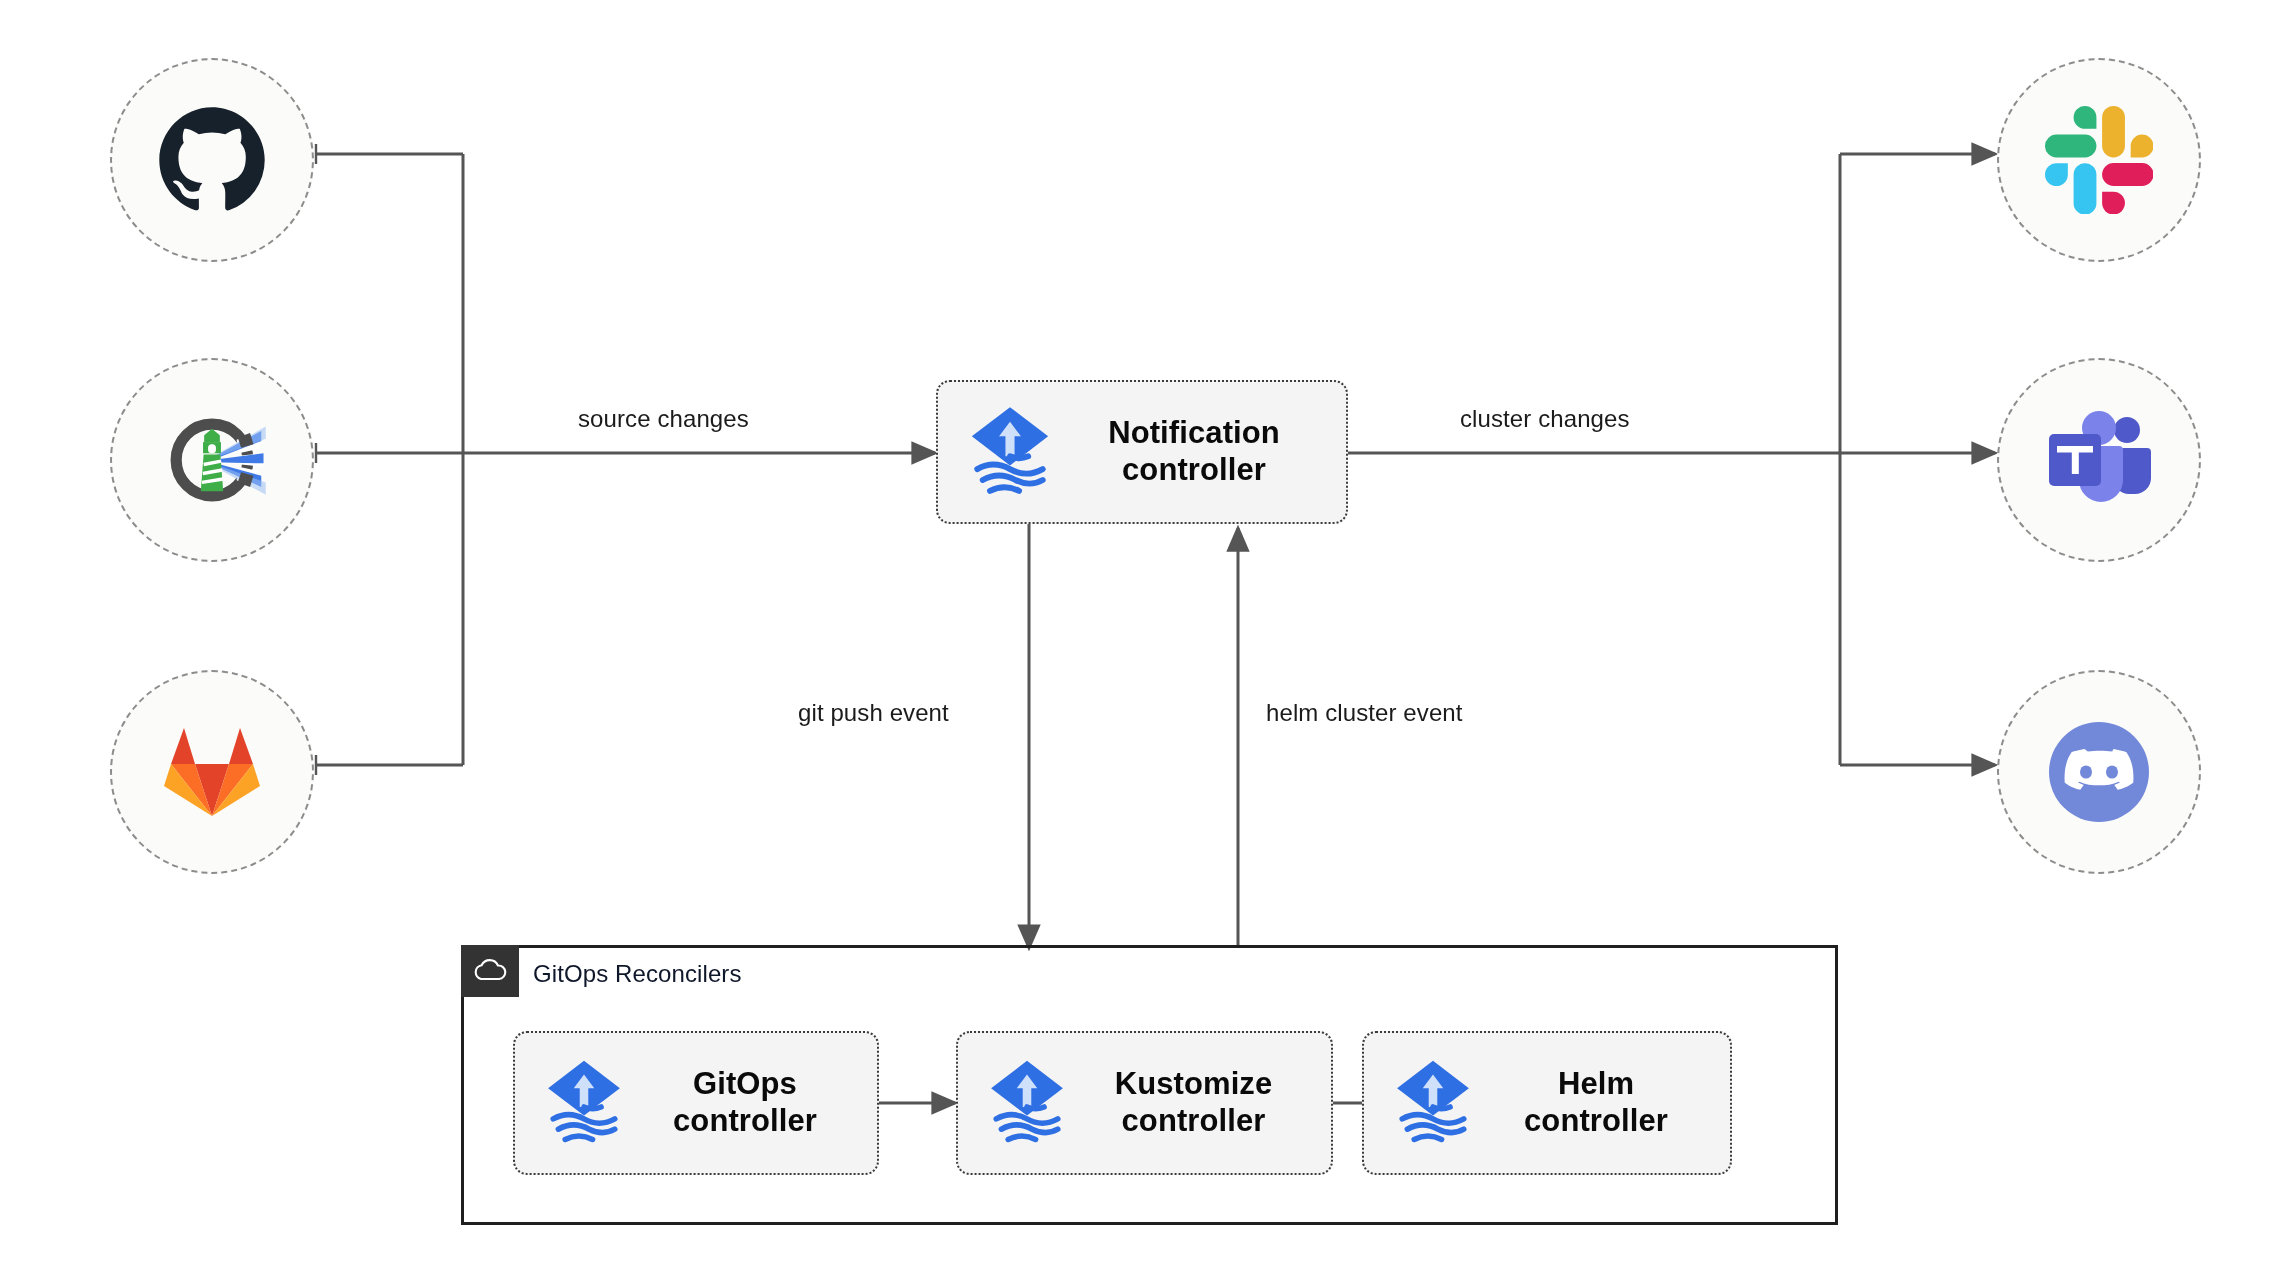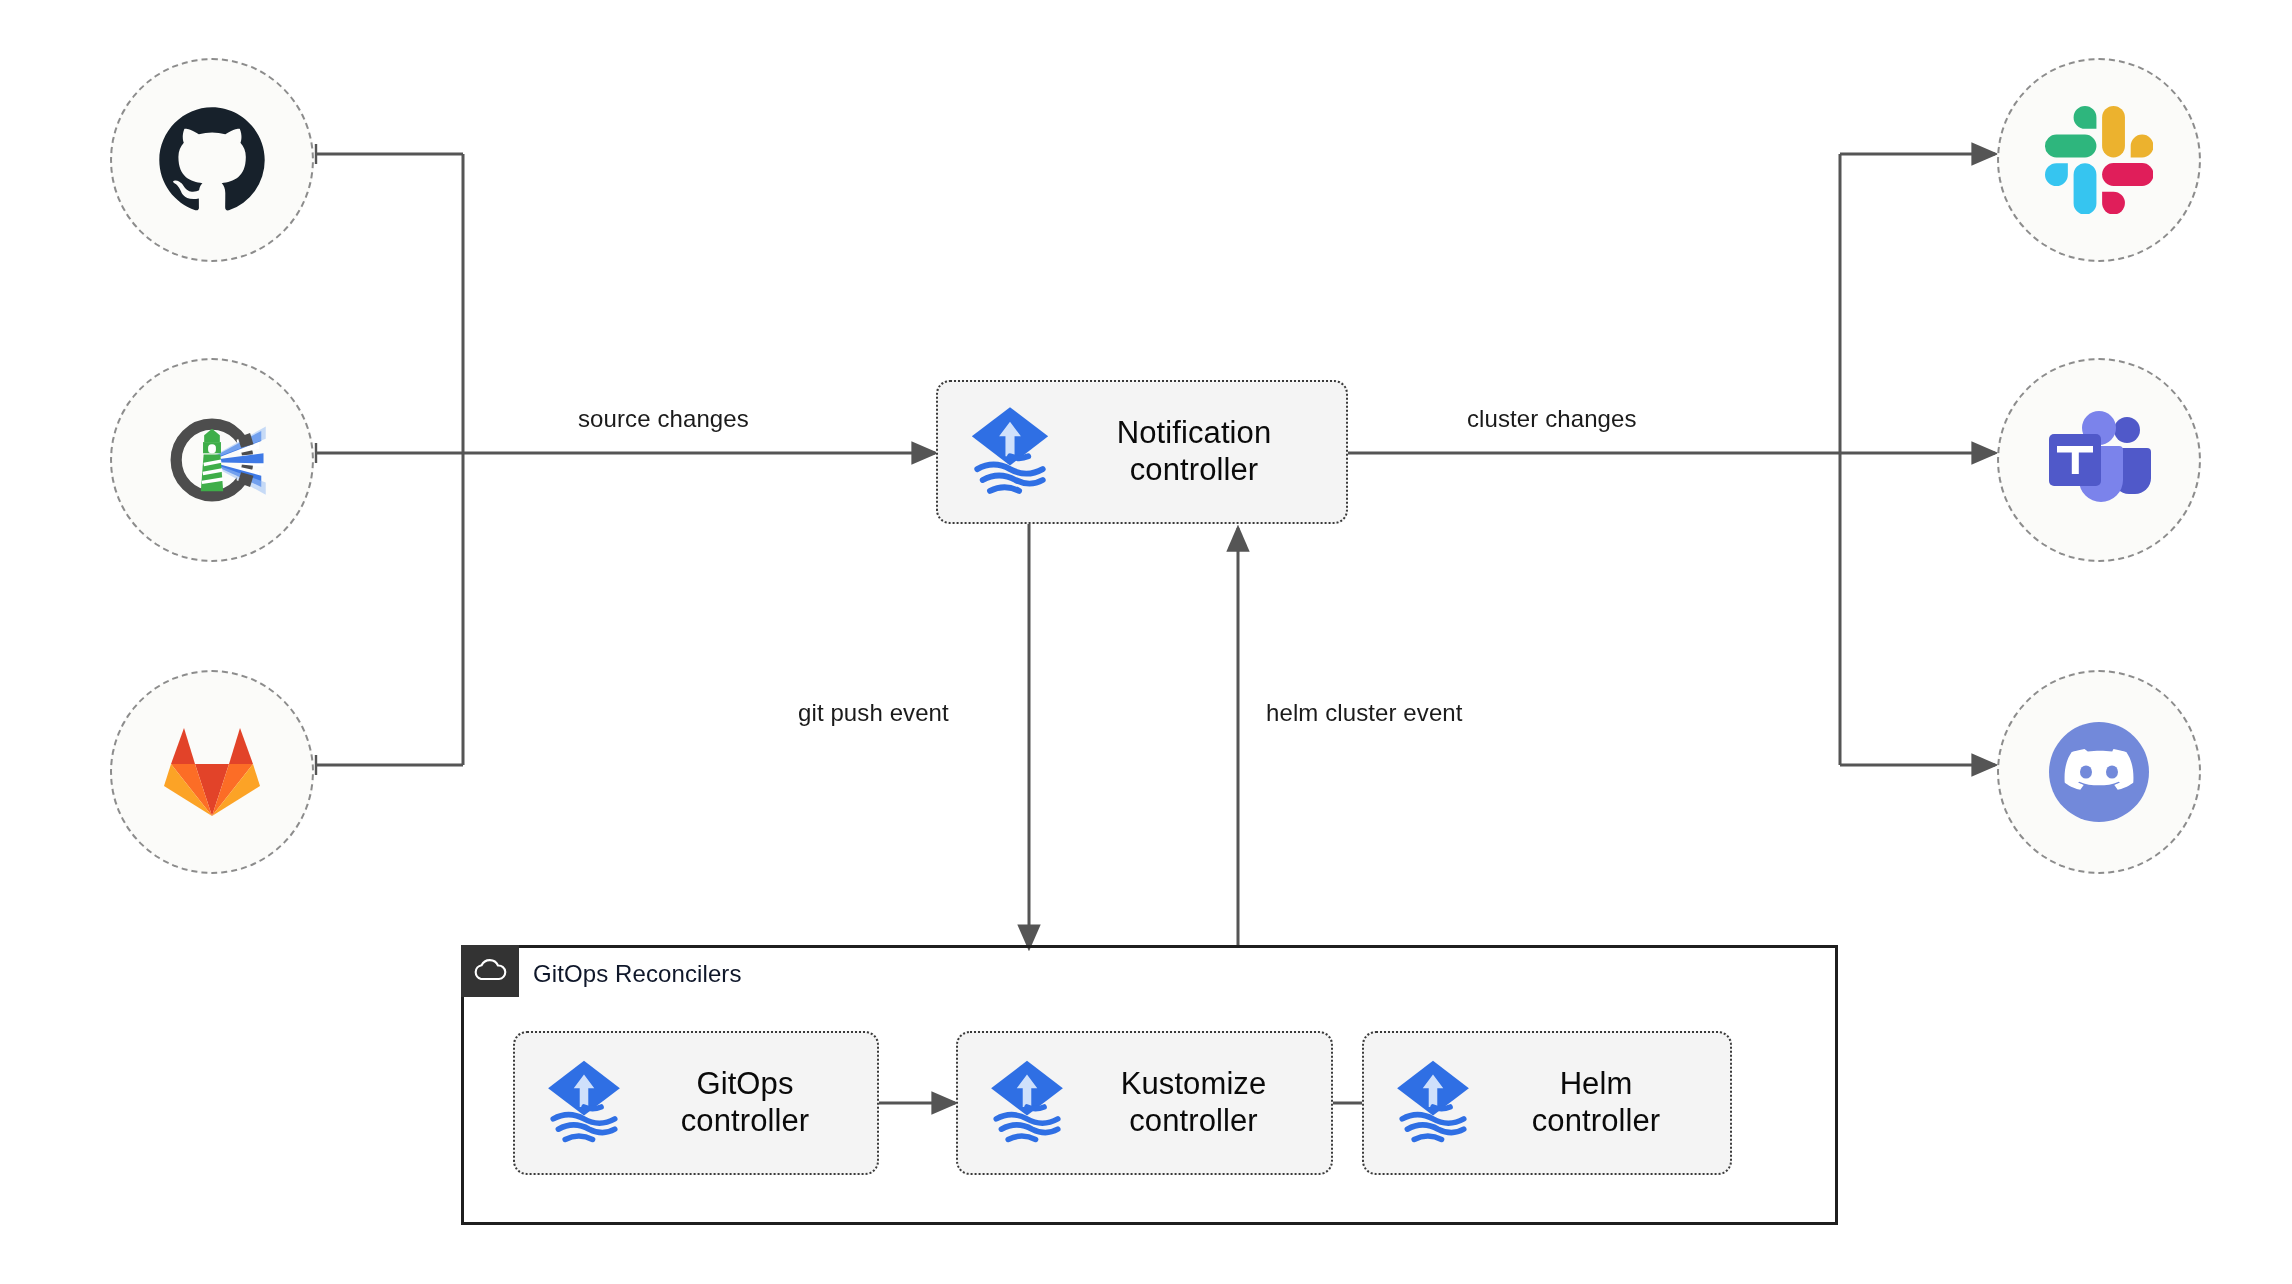--- a/index.html
+++ b/index.html
@@ -13,21 +13,21 @@
   }
   .ctrl-box{
     position:absolute;background:#f4f4f4;
     border:2.5px dotted #3a3a3a;border-radius:14px;
     display:flex;align-items:center;justify-content:flex-start;
     box-sizing:border-box;
   }
   .ctrl-icon{flex:0 0 auto;margin-left:26px;}
   .ctrl-label{
     flex:1 1 auto;text-align:center;color:#0a0a0a;
-    font-size:31px;line-height:1.18;letter-spacing:.1px;padding-right:14px;
+    font-size:31px;line-height:1.18;letter-spacing:.1px;padding-right:14px;font-weight:bold;
   }
   .edge-label{
     position:absolute;color:#1b1b1b;font-size:24px;white-space:nowrap;
     letter-spacing:.1px;
   }
   .group-box{
     position:absolute;background:transparent;
     border:3px solid #1f1f1f;box-sizing:border-box;
   }
   .group-badge{
@@ -192,21 +192,21 @@
         </g>
       </svg>
     </span>
     <span class="ctrl-label">
       <span>Notification</span><br>
       <span>controller</span>
     </span>
   </div>
 
   <div class="edge-label" style="left:578px;top:405px;">source changes</div>
-  <div class="edge-label" style="left:1460px;top:405px;margin-left:7px;">cluster changes</div>
+  <div class="edge-label" style="left:1460px;top:405px;">cluster changes</div>
   <div class="edge-label" style="left:798px;top:699px;">git push event</div>
   <div class="edge-label" style="left:1266px;top:699px;">helm cluster event</div>
 
   <div class="group-box" style="left:461px;top:945px;width:1377px;height:280px;"></div>
   <div class="group-badge" style="left:461px;top:945px;">
     <svg width="36" height="24" viewBox="0 0 36 24">
       <path d="M9 20 A7 7 0 0 1 9.6 6.3 A9 9 0 0 1 26 6.5 A6.5 6.5 0 0 1 27 20 Z" fill="none" stroke="#ffffff" stroke-width="2.1" stroke-linejoin="round"></path>
     </svg>
   </div>
   <div class="group-title" style="left:533px;top:960px;">GitOps Reconcilers</div>

